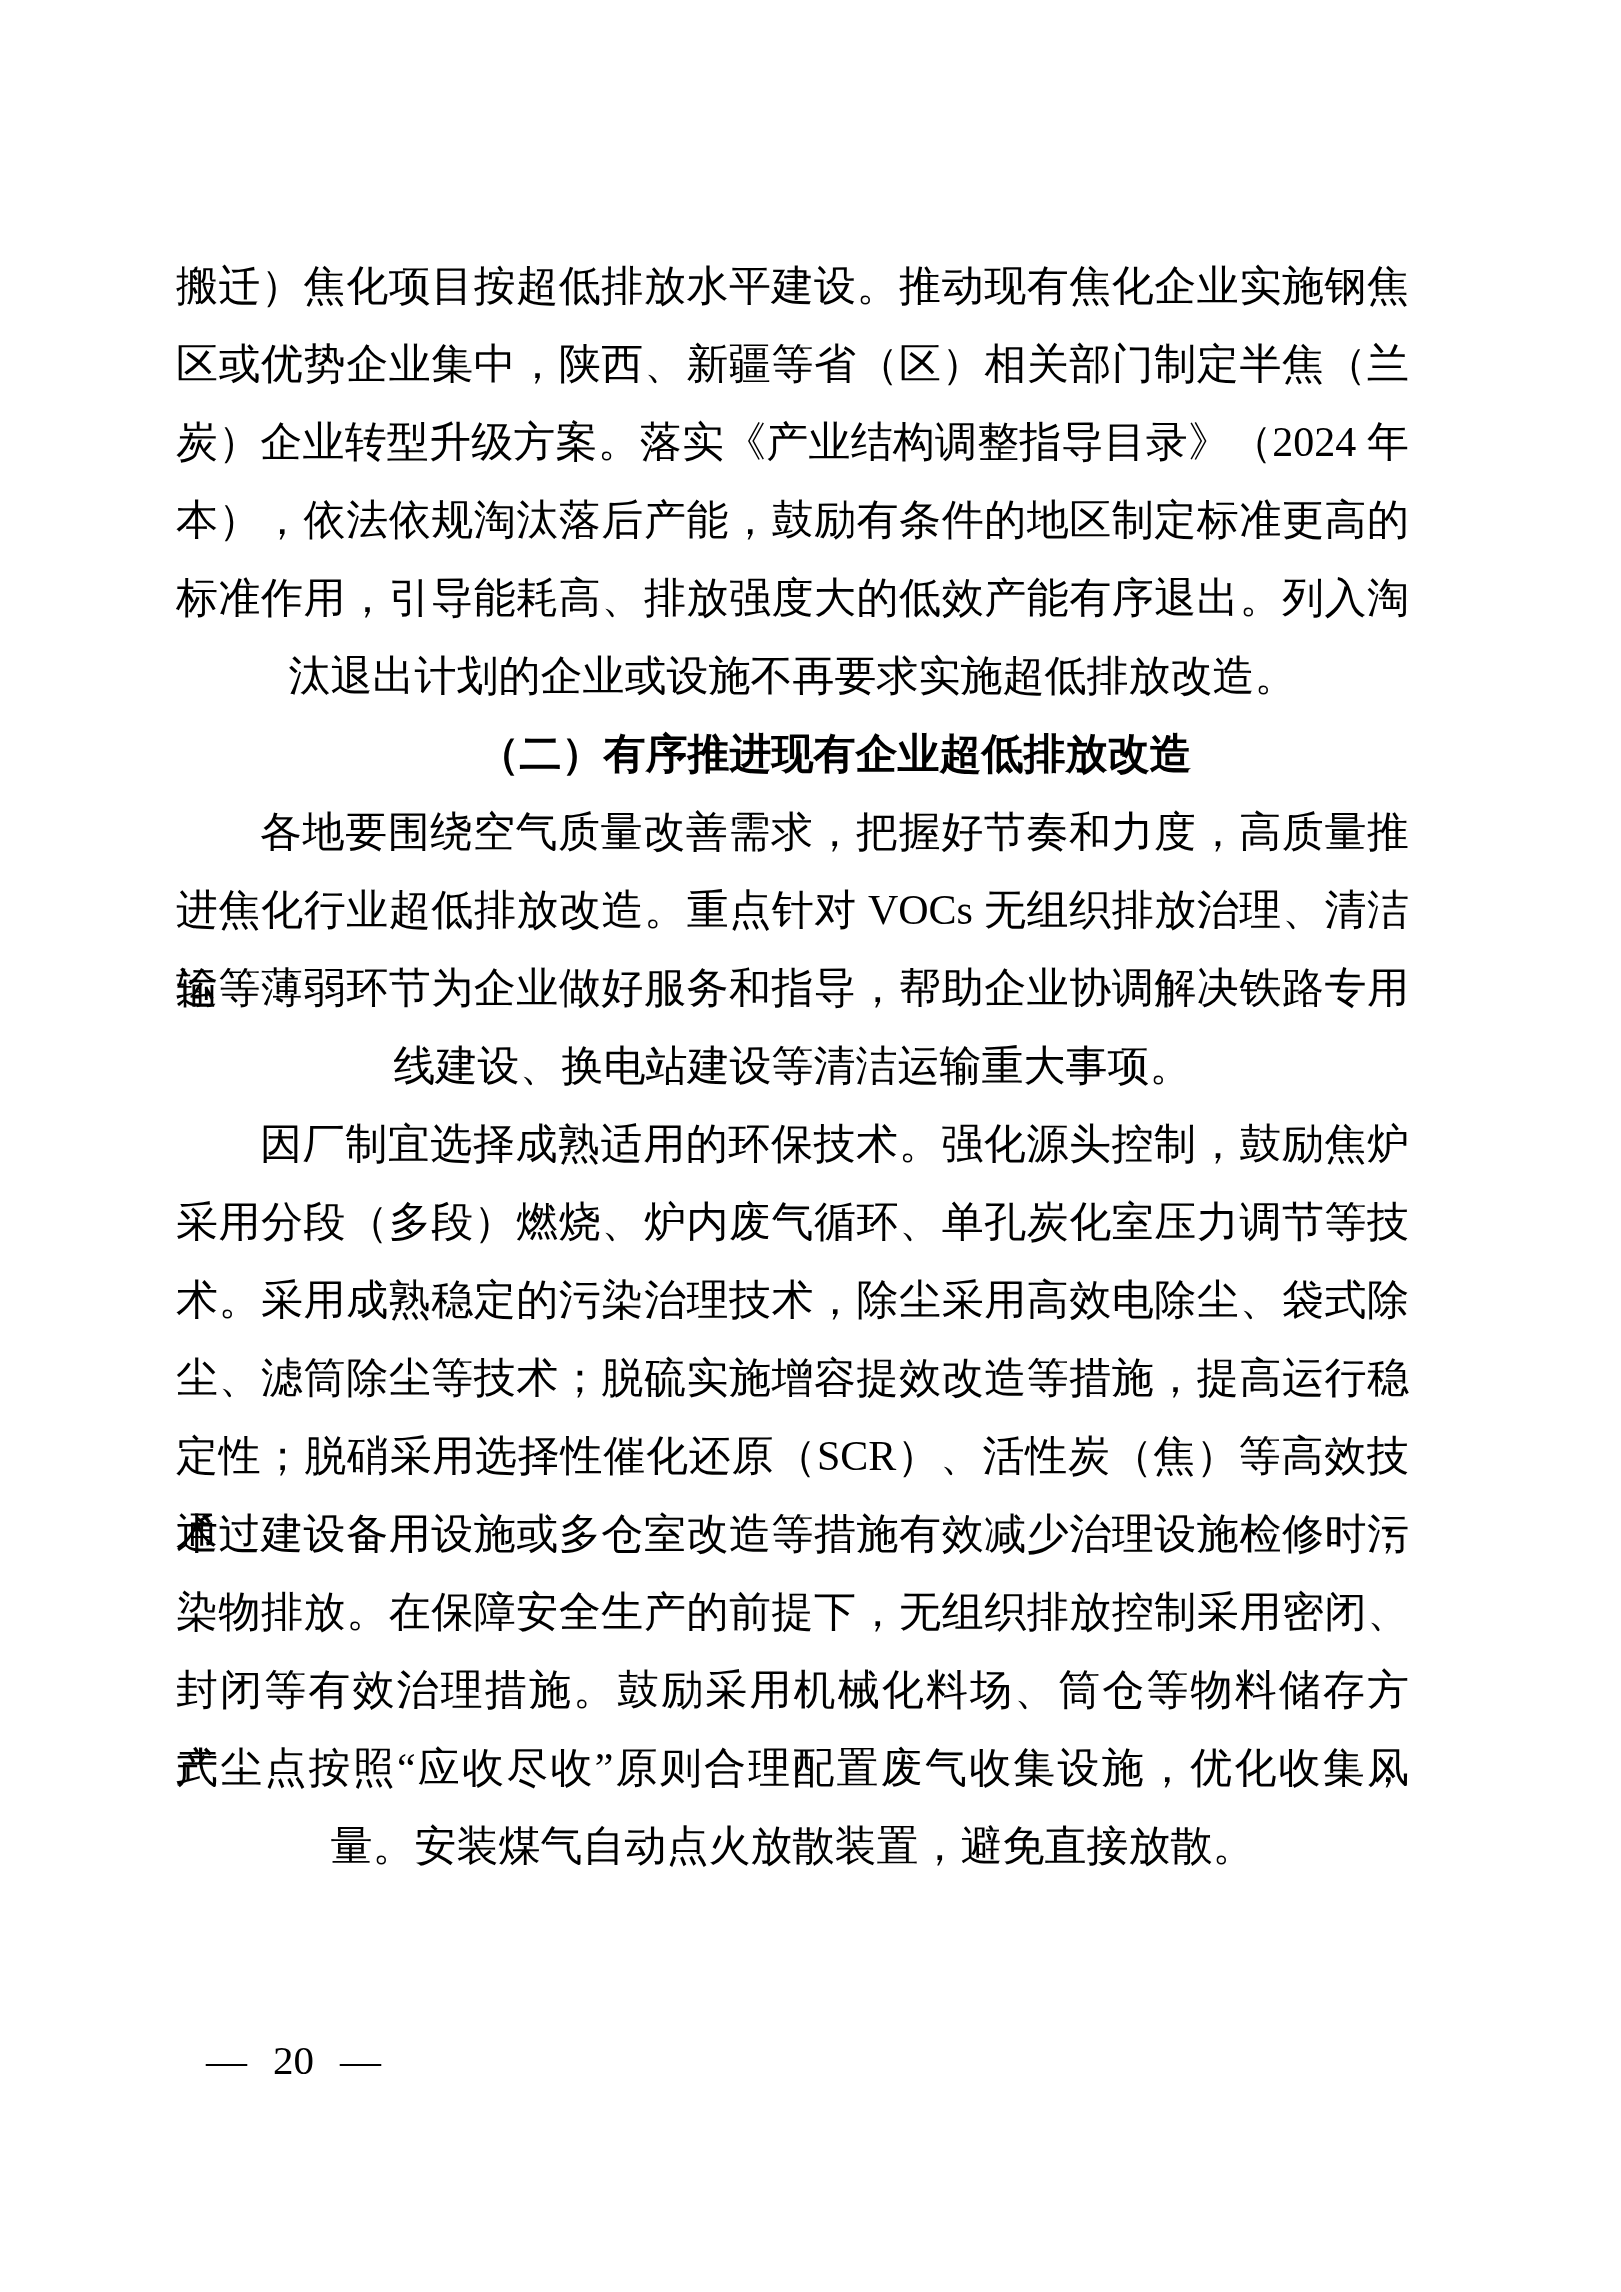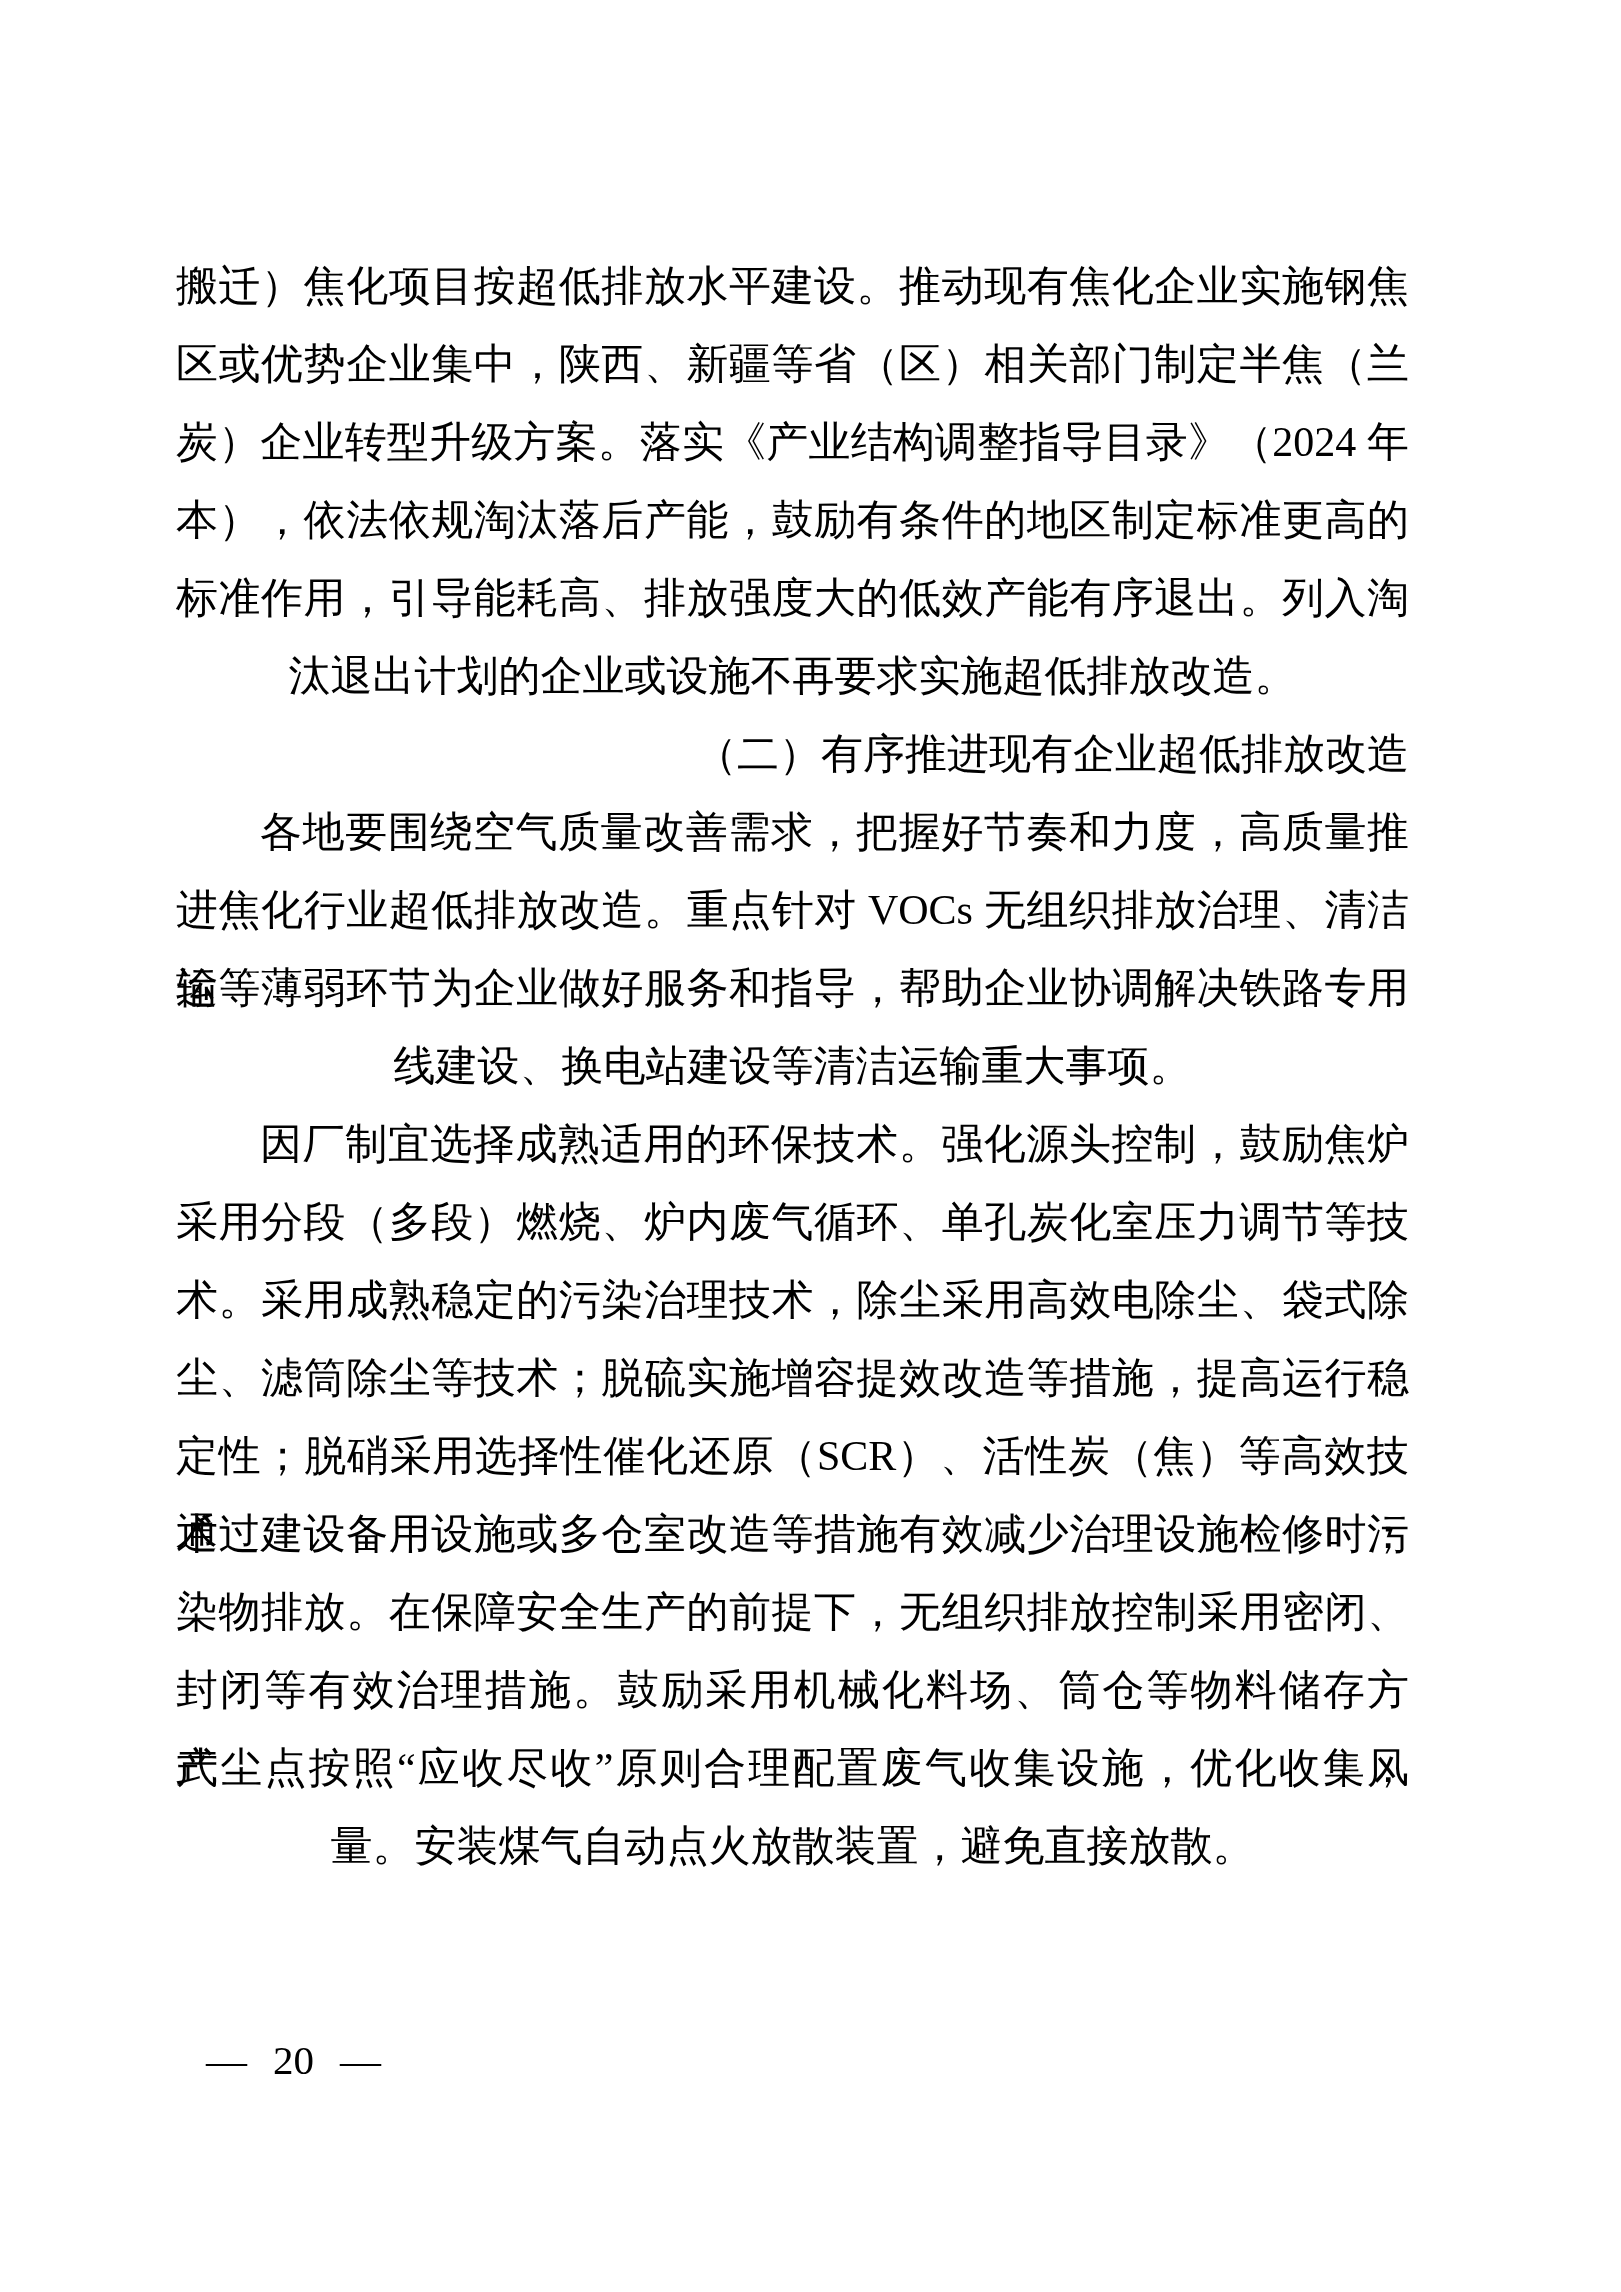--- a/index.html
+++ b/index.html
@@ -43,22 +43,22 @@
     text-align: center;
   }
   .line.indent {
     padding-left: 84px;
     text-align: justify;
     text-align-last: justify;
     text-justify: inter-character;
   }
   .line.heading {
     padding-left: 84px;
-    font-weight: normal;
-    text-align: right;
+    font-weight: bold;
+    text-align: center;
   }
   .page-number {
     position: absolute;
     left: 206px;
     top: 2037px;
     font-size: 41px;
     line-height: 47px;
     word-spacing: 15.7px;
     text-align: left;
   }

